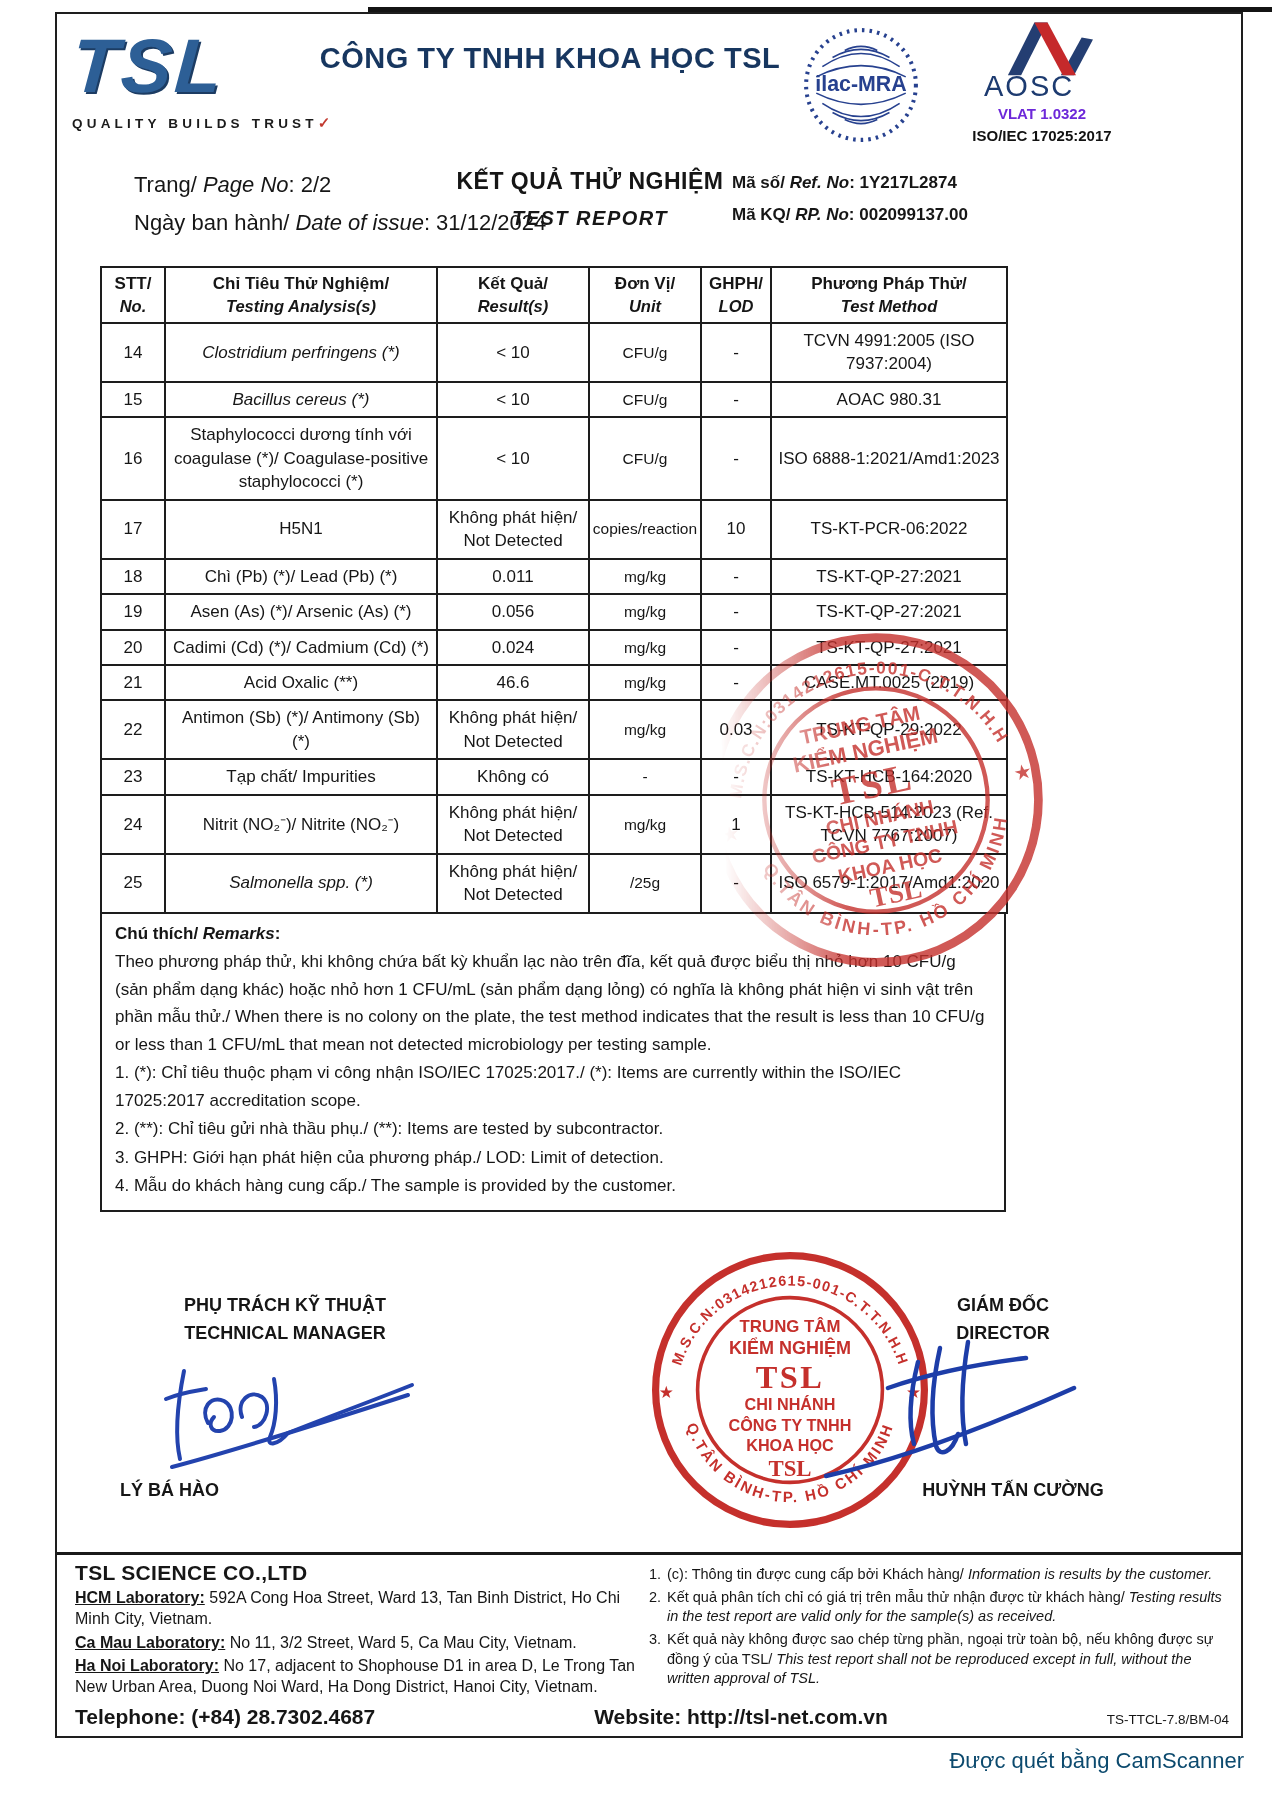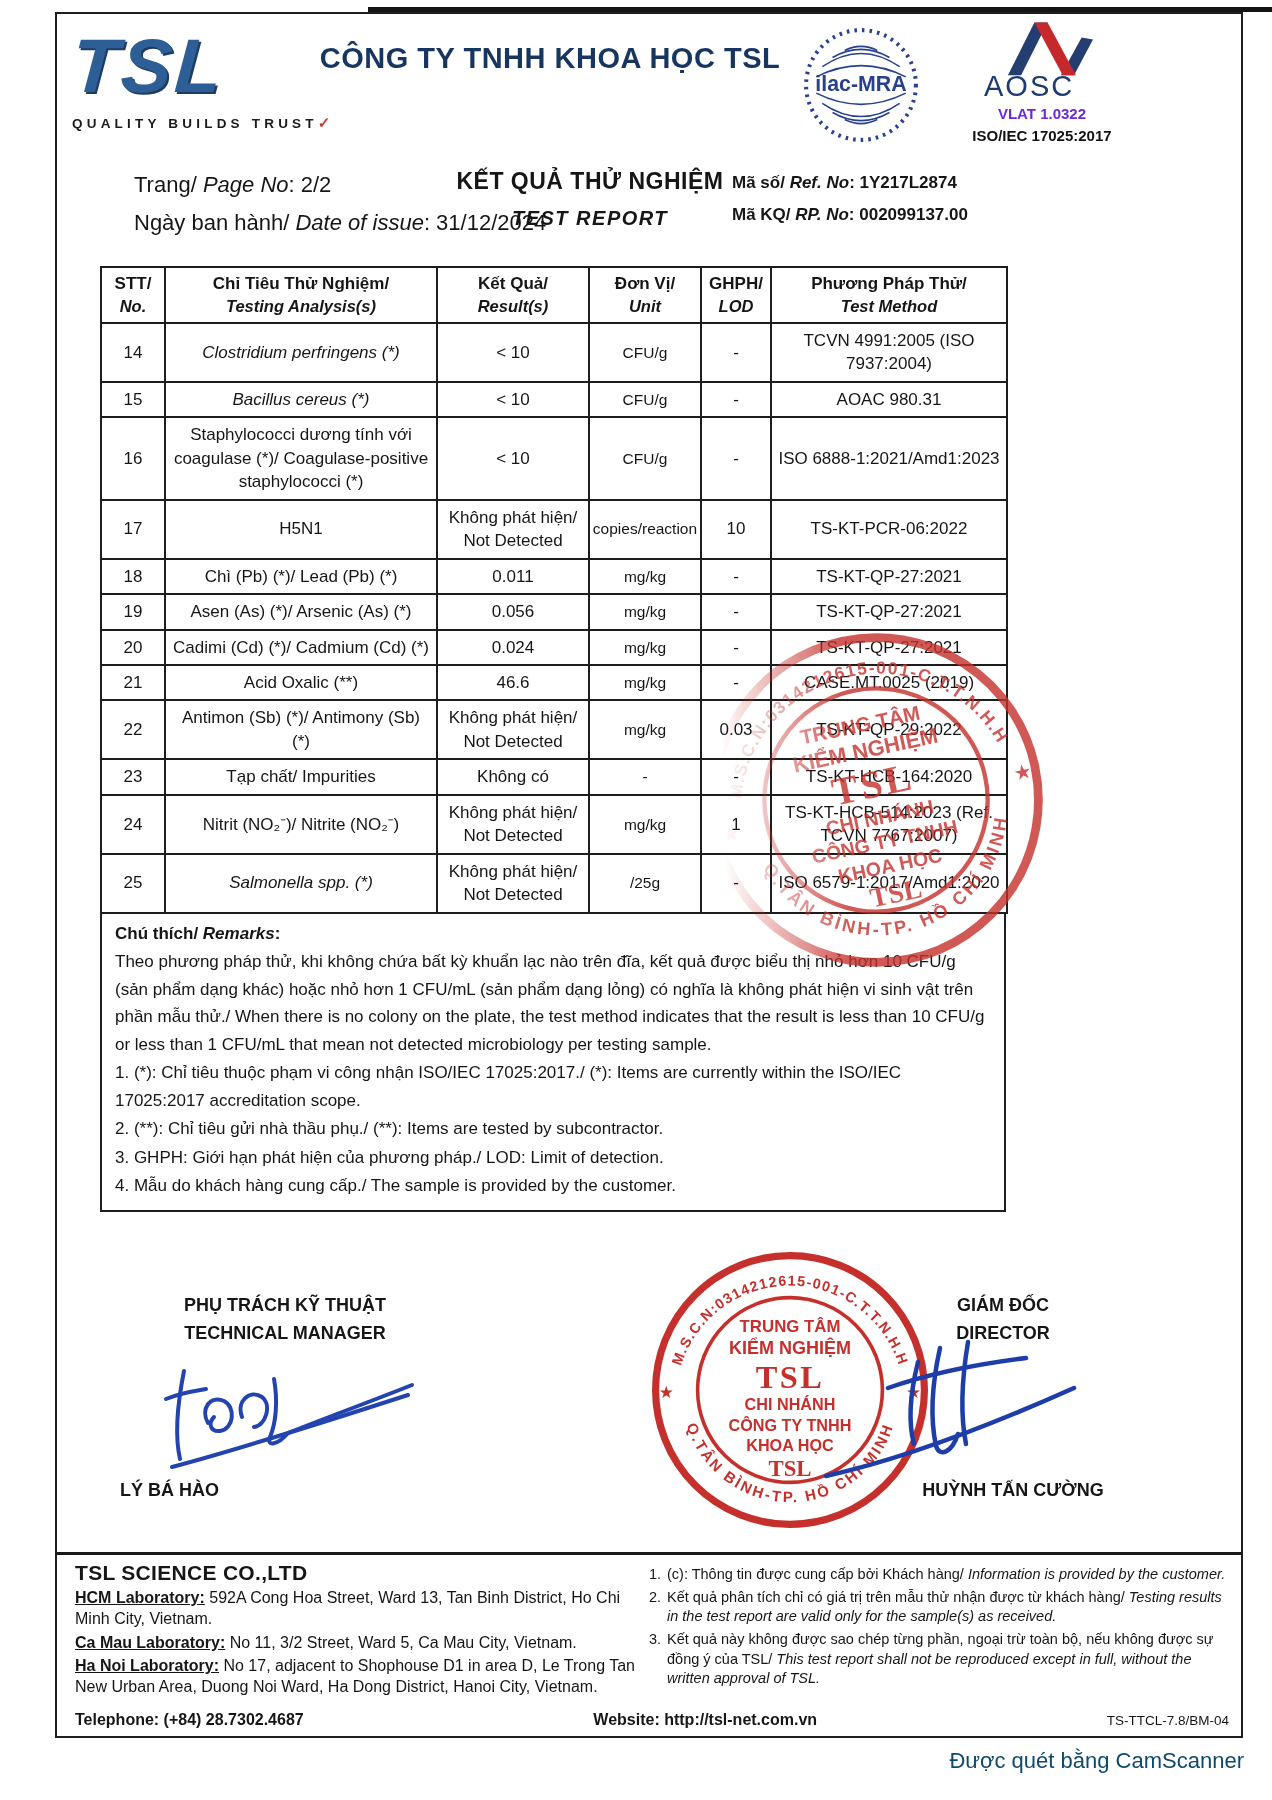--- a/index.html
+++ b/index.html
@@ -63,21 +63,21 @@
   .footer{position:absolute;left:57px;top:1552px;width:1186px;height:184px;border-top:3px solid #191919;box-sizing:border-box;}
   .f-left{position:absolute;left:18px;top:6px;width:560px;}
   .f-company{font-size:21px;font-weight:bold;letter-spacing:.3px;}
   .f-lab{font-size:16px;margin-top:3px;line-height:1.3;}
   .f-lab b{text-decoration:underline;}
   .f-right{position:absolute;left:592px;top:10px;width:585px;font-size:14.5px;line-height:1.32;}
   .f-note{display:flex;margin-bottom:4px;}
   .f-note .num{width:18px;flex:none;}
   .f-note i{font-style:italic;}
   .f-bottom{position:absolute;left:18px;right:14px;bottom:7px;display:flex;justify-content:space-between;align-items:baseline;}
-  .f-tel,.f-web{font-size:16px;font-weight:bold;}
+  .f-tel,.f-web{font-size:21px;font-weight:bold;}
   .f-code{font-size:13.5px;}
   
   .camscan{position:absolute;right:28px;top:1748px;font-size:22px;color:#0c4a6e;}
   svg text{font-family:"Liberation Sans",sans-serif;}
   svg .serif{font-family:"Liberation Serif",serif;}
 </style>
 </head>
 <body>
 
 <div class="top-line"></div>
@@ -370,21 +370,21 @@
 <div class="footer">
   <div class="f-left">
     <div class="f-company">TSL SCIENCE CO.,LTD</div>
     <div class="f-lab"><b>HCM Laboratory:</b><span> 592A Cong Hoa Street, Ward 13, Tan Binh District, Ho Chi Minh City, Vietnam.</span></div>
     <div class="f-lab"><b>Ca Mau Laboratory:</b><span> No 11, 3/2 Street, Ward 5, Ca Mau City, Vietnam.</span></div>
     <div class="f-lab"><b>Ha Noi Laboratory:</b><span> No 17, adjacent to Shophouse D1 in area D, Le Trong Tan New Urban Area, Duong Noi Ward, Ha Dong District, Hanoi City, Vietnam.</span></div>
   </div>
   <div class="f-right">
     <div class="f-note">
         <span class="num">1.</span>
-        <span><span>(c): Thông tin được cung cấp bởi Khách hàng/ </span><i>Information is provided by the customer.</i></span>
+        <span><span>(c): Thông tin được cung cấp bởi Khách hàng/ </span><i>Information is results by the customer.</i></span>
       </div>
     <div class="f-note">
         <span class="num">2.</span>
         <span><span>Kết quả phân tích chỉ có giá trị trên mẫu thử nhận được từ khách hàng/ </span><i>Testing results in the test report are valid only for the sample(s) as received.</i></span>
       </div>
     <div class="f-note">
         <span class="num">3.</span>
         <span><span>Kết quả này không được sao chép từng phần, ngoại trừ toàn bộ, nếu không được sự đồng ý của TSL/ </span><i>This test report shall not be reproduced except in full, without the written approval of TSL.</i></span>
       </div>
   </div>

